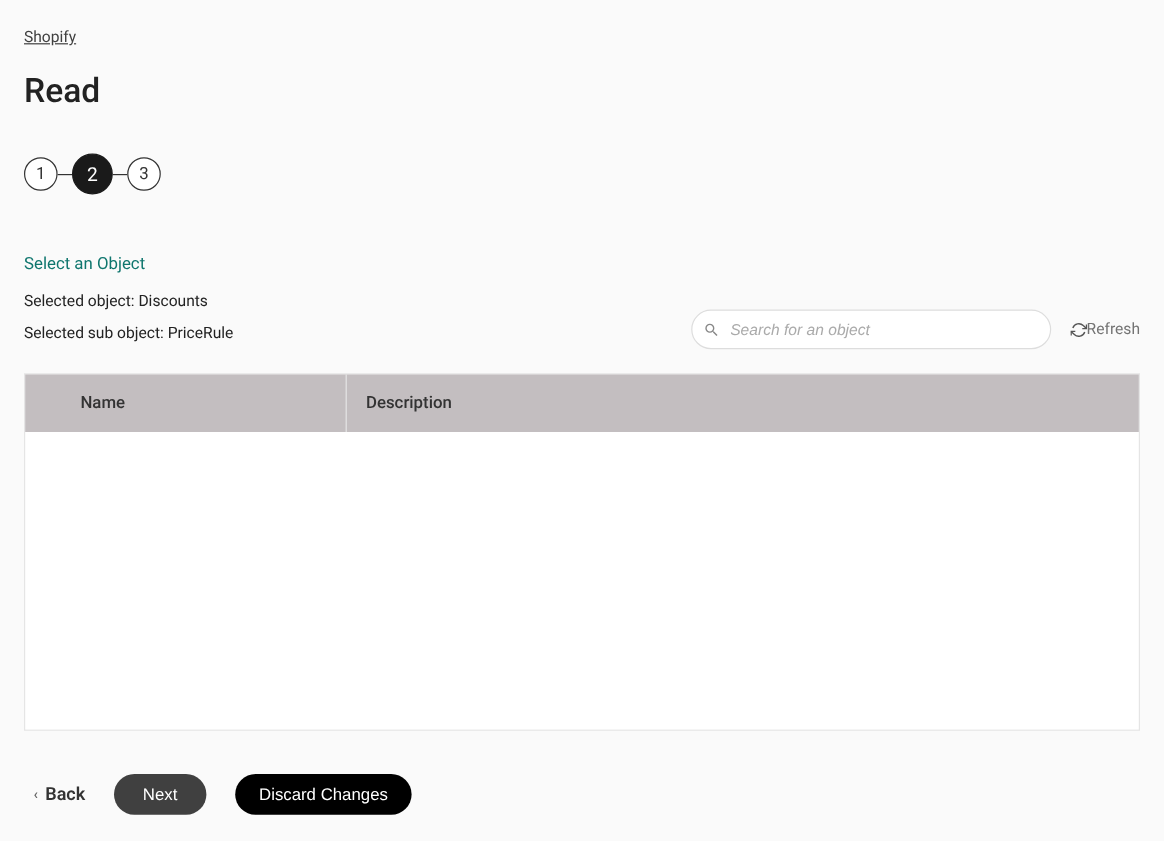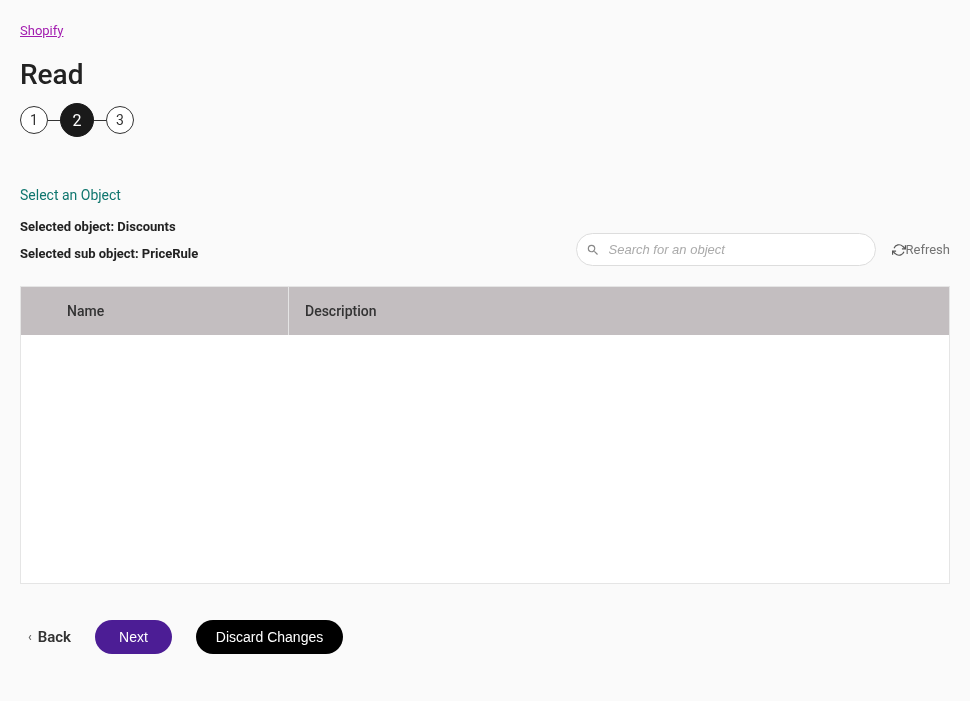--- a/index.html
+++ b/index.html
@@ -10,31 +10,31 @@
     body {
       font-family: -apple-system, BlinkMacSystemFont, "Segoe UI", Roboto, Helvetica, Arial, sans-serif;
       background: #fafafa;
       color: #333;
       width: 970px;
       height: 701px;
       padding: 20px;
     }
     .breadcrumb {
       font-size: 13px;
-      color: #a21caf;
+      color: #404040;
       text-decoration: underline;
       cursor: pointer;
       display: inline-block;
       margin-bottom: 20px;
     }
     .page-title {
       font-size: 28px;
       font-weight: 500;
       color: #222;
-      margin-bottom: 12px;
+      margin-bottom: 36px;
     }
     .stepper {
       display: flex;
       align-items: center;
       margin-bottom: 50px;
     }
     .step {
       width: 28px;
       height: 28px;
       border-radius: 50%;
@@ -61,21 +61,21 @@
       background: #333;
     }
     .section-subtitle {
       font-size: 14px;
       color: #0f766e;
       margin-bottom: 16px;
     }
     .selected-info {
       font-size: 13px;
       color: #222;
-      font-weight: 700;
+      font-weight: 400;
       margin-bottom: 12px;
     }
     .search-row {
       display: flex;
       align-items: center;
       justify-content: flex-end;
       gap: 16px;
       margin-top: -40px;
       margin-bottom: 20px;
     }
@@ -169,21 +169,21 @@
       font-size: 15px;
       font-weight: 600;
       color: #333;
       cursor: pointer;
     }
     .chevron-left {
       font-size: 12px;
       color: #666;
     }
     .next-btn {
-      background: #4c1d95;
+      background: #404040;
       color: #fff;
       border: none;
       border-radius: 20px;
       padding: 9px 24px;
       font-size: 14px;
       font-weight: 500;
       cursor: pointer;
     }
     .discard-btn {
       background: #000000;

